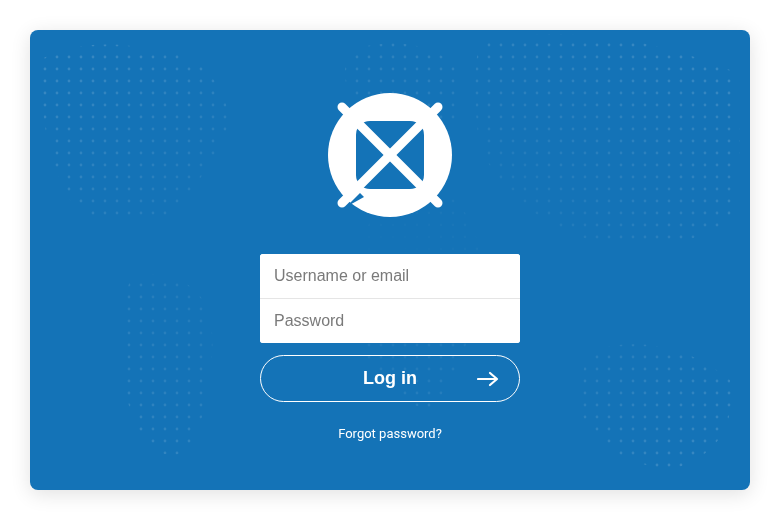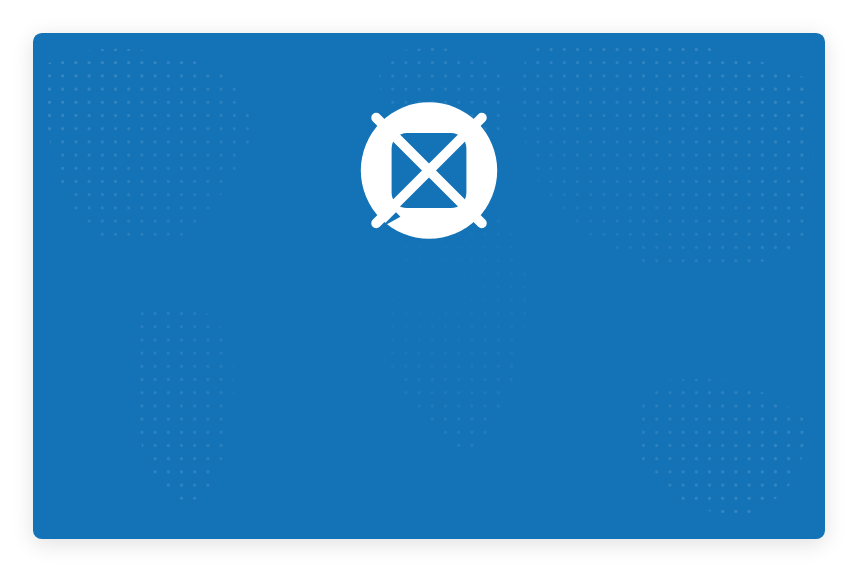--- a/index.html
+++ b/index.html
@@ -149,13 +149,32 @@
       <circle cx="65" cy="65" r="62" fill="#ffffff"></circle>
       <g transform="translate(65,65)">
         <rect x="-34" y="-34" width="68" height="68" rx="14" ry="14" fill="#1473b7"></rect>
         <path d="M -30 38 L -44 52 L -26 42 Z" fill="#1473b7"></path>
         <line x1="-48" y1="-48" x2="48" y2="48" stroke="#ffffff" stroke-width="9" stroke-linecap="round"></line>
         <line x1="-48" y1="48" x2="48" y2="-48" stroke="#ffffff" stroke-width="9" stroke-linecap="round"></line>
       </g>
     </svg>
   </div>
 
+  <form class="login-form">
+    <div class="input-group">
+      <input type="text" class="input-field" placeholder="Username or email" style="">
+      <div class="input-divider"></div>
+      <input type="password" class="input-field" placeholder="Password" style="">
+    </div>
+
+    <button class="login-button">
+      <span>Log in</span>
+      <span class="arrow">
+        <svg width="22" height="16" viewBox="0 0 22 16">
+          <line x1="1" y1="8" x2="19" y2="8" stroke="#ffffff" stroke-width="2.2" stroke-linecap="round"></line>
+          <polyline points="13,2 20,8 13,14" fill="none" stroke="#ffffff" stroke-width="2.2" stroke-linecap="round" stroke-linejoin="round"></polyline>
+        </svg>
+      </span>
+    </button>
+
+    <a class="forgot-link">Forgot password?</a>
+  </form>
 </div>
 
 </body></html>

